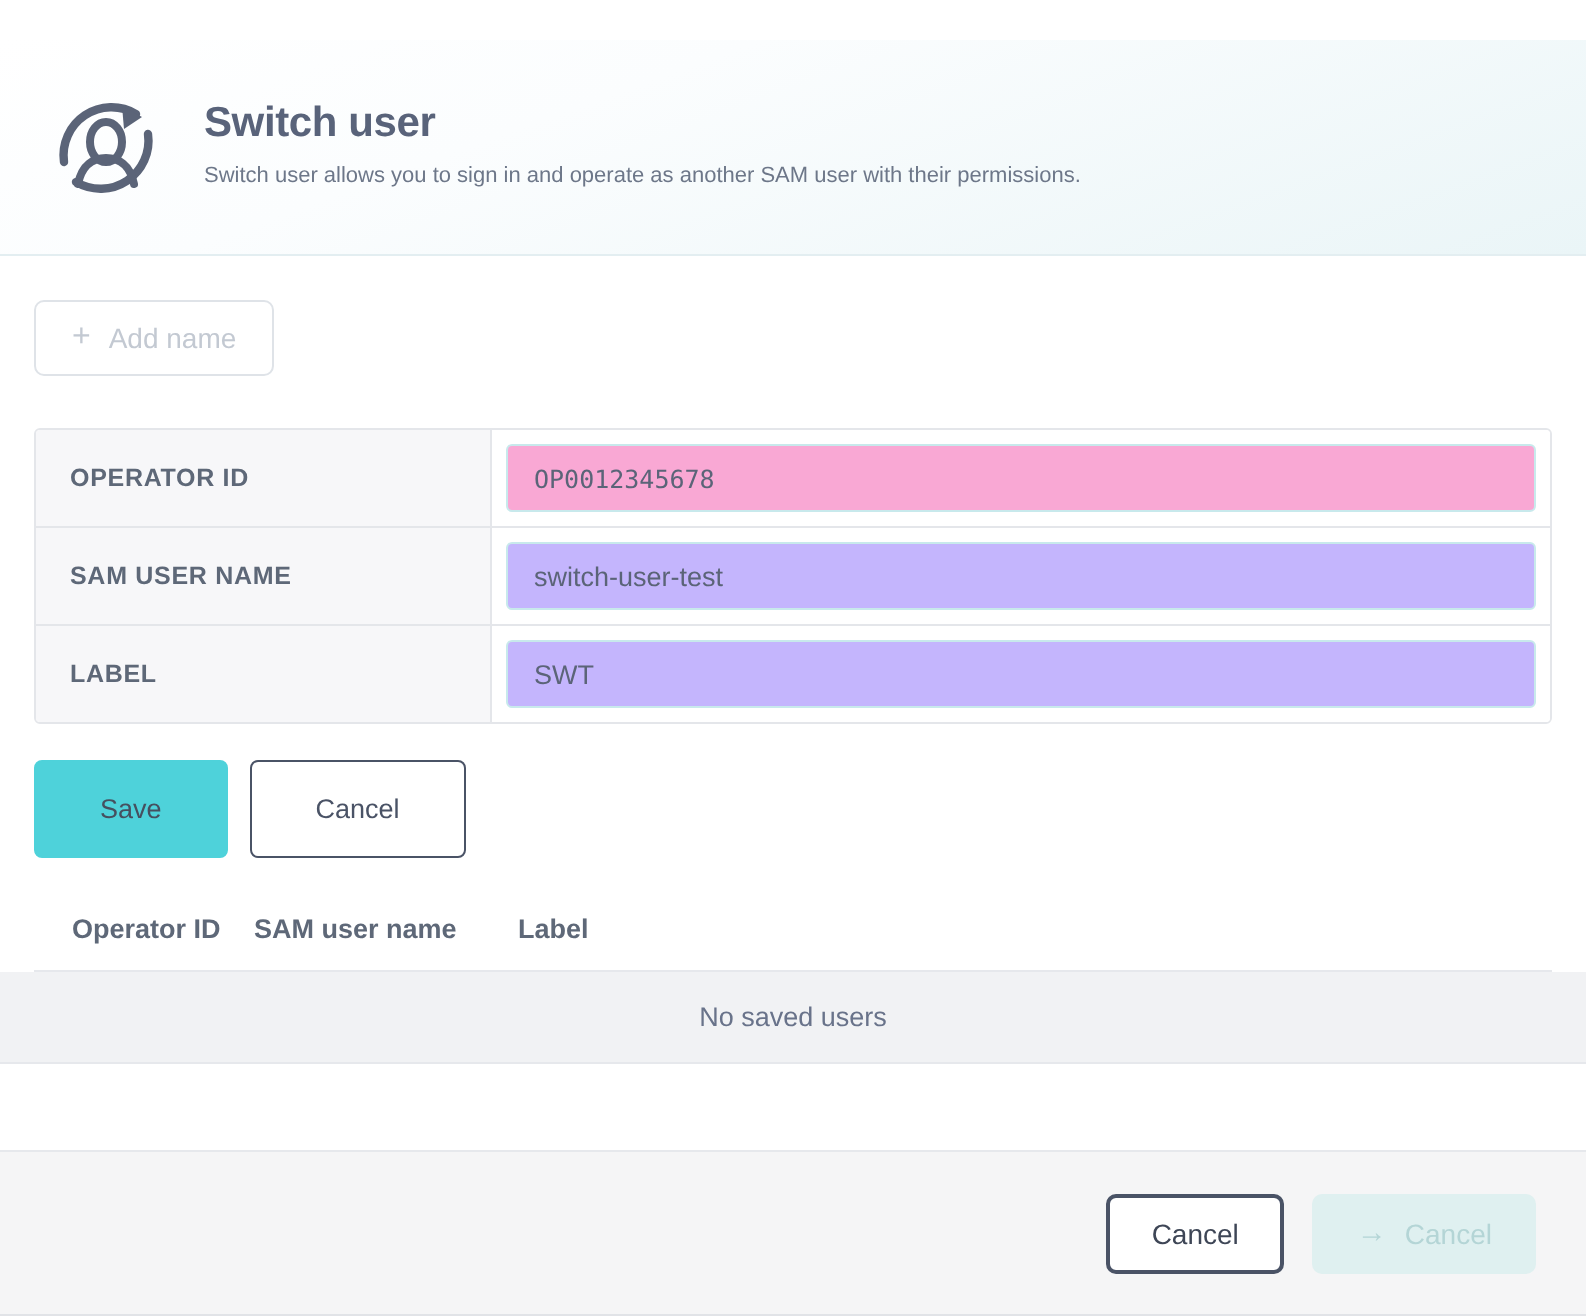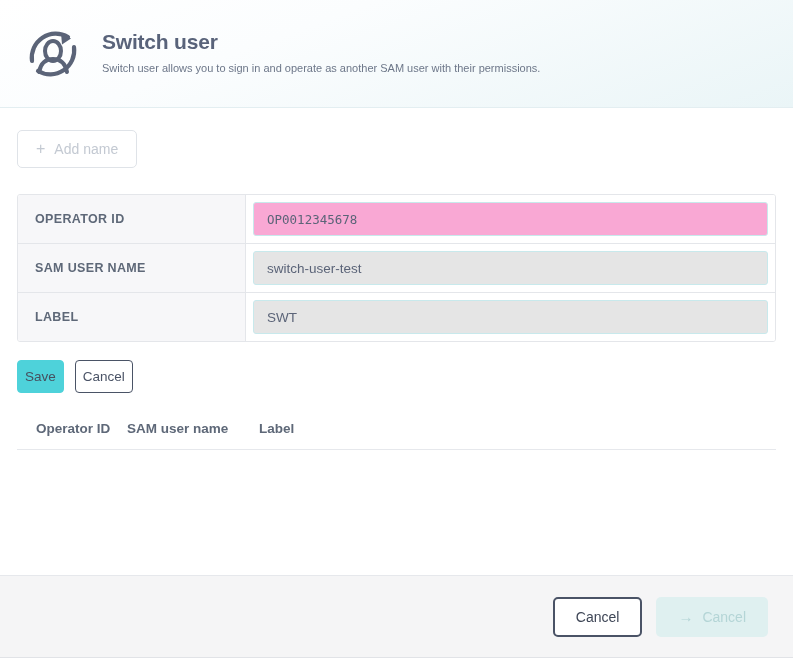--- a/index.html
+++ b/index.html
@@ -15,20 +15,21 @@
 
   
   .header {
     position: relative;
     height: 108px;
     background: linear-gradient(160deg, #ffffff 0%, #fbfdfe 35%, #eaf5f7 100%);
     border-bottom: 1px solid #e3eef1;
     display: flex;
     align-items: center;
     padding: 0 22px;
+    margin-top: 20px;
   }
   .header-icon {
     width: 62px;
     height: 62px;
     flex: 0 0 62px;
     margin-right: 18px;
     color: #5b6478;
     display: flex;
     align-items: center;
     justify-content: center;
@@ -97,21 +98,21 @@
     background: #ffffff;
     padding: 7px 7px;
     display: flex;
     align-items: center;
   }
   .txt-input {
     width: 100%;
     height: 34px;
     border: 1px solid #c8e9ec;
     border-radius: 3px;
-    background: #e5e5e5;
+    background: #c4b5fd;
     padding: 0 13px;
     font-size: 13.5px;
     color: #5b6478;
     font-family: "Liberation Sans", sans-serif;
     outline: none;
   }
   .txt-input.mono {
     font-family: "DejaVu Sans Mono", monospace;
     font-size: 12.5px;
     background: #f9a8d4;
@@ -144,22 +145,22 @@
   }
   .swatch-wrap.selected .swatch {
     position: relative;
     width: 22px; height: 22px;
     border: none;
   }
 
   
   .form-actions { display: flex; gap: 11px; margin-top: 18px; }
   .btn {
-    height: 33px;
-    padding: 0 7px;
+    height: 49px;
+    padding: 0 32px;
     border-radius: 4px;
     font-size: 13.5px;
     font-family: "Liberation Sans", sans-serif;
     display: inline-flex;
     align-items: center;
     justify-content: center;
     cursor: pointer;
   }
   .btn-save { background: #4ed2da; border: 1px solid #4ed2da; color: #46505f; }
   .btn-cancel-sm { background: #ffffff; border: 1.5px solid #4a5366; color: #4a5366; }
@@ -289,20 +290,21 @@
     <button class="btn btn-save">Save</button>
     <button class="btn btn-cancel-sm">Cancel</button>
   </div>
 
   <div class="list-head">
     <div class="col-op">Operator ID</div>
     <div class="col-sam">SAM user name</div>
     <div class="col-label">Label</div>
   </div>
 
+  <div class="empty-row">No saved users</div>
 
 </div>
 
 <div class="footer">
   <button class="btn-footer-cancel">Cancel</button>
   <button class="btn-switch">
     <span class="arrow">→</span>
     <span>Cancel</span>
   </button>
 </div>

